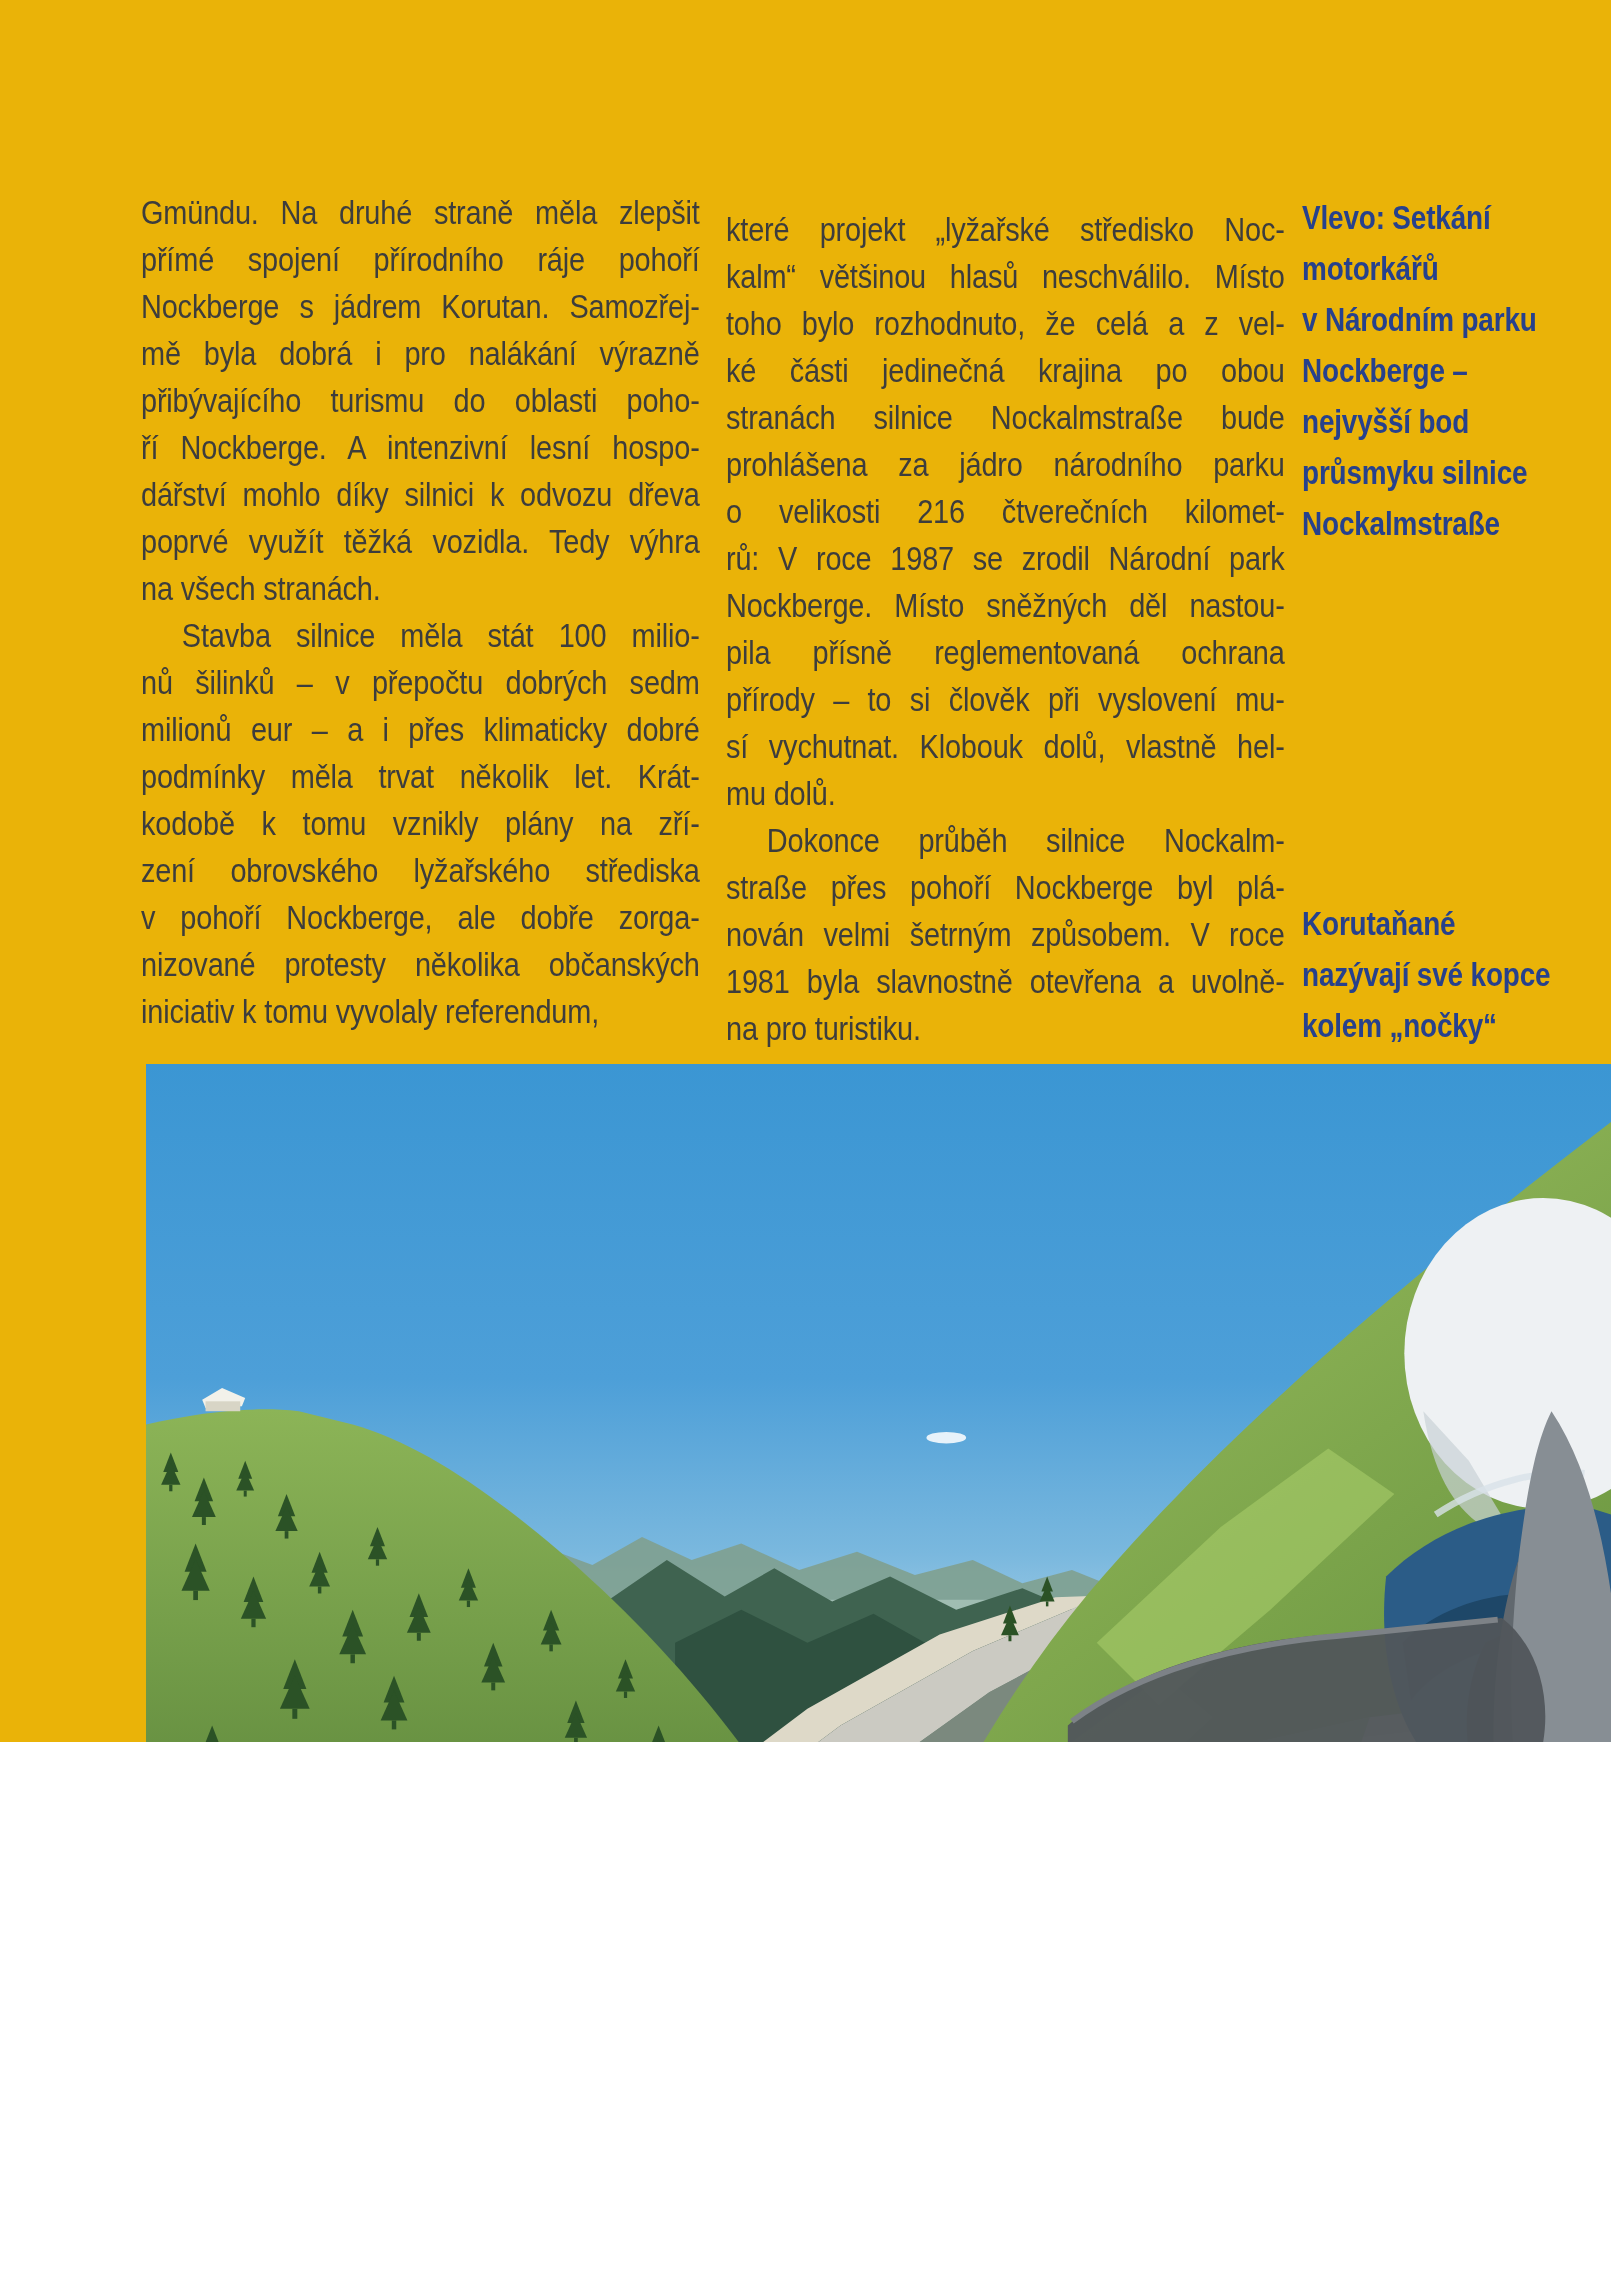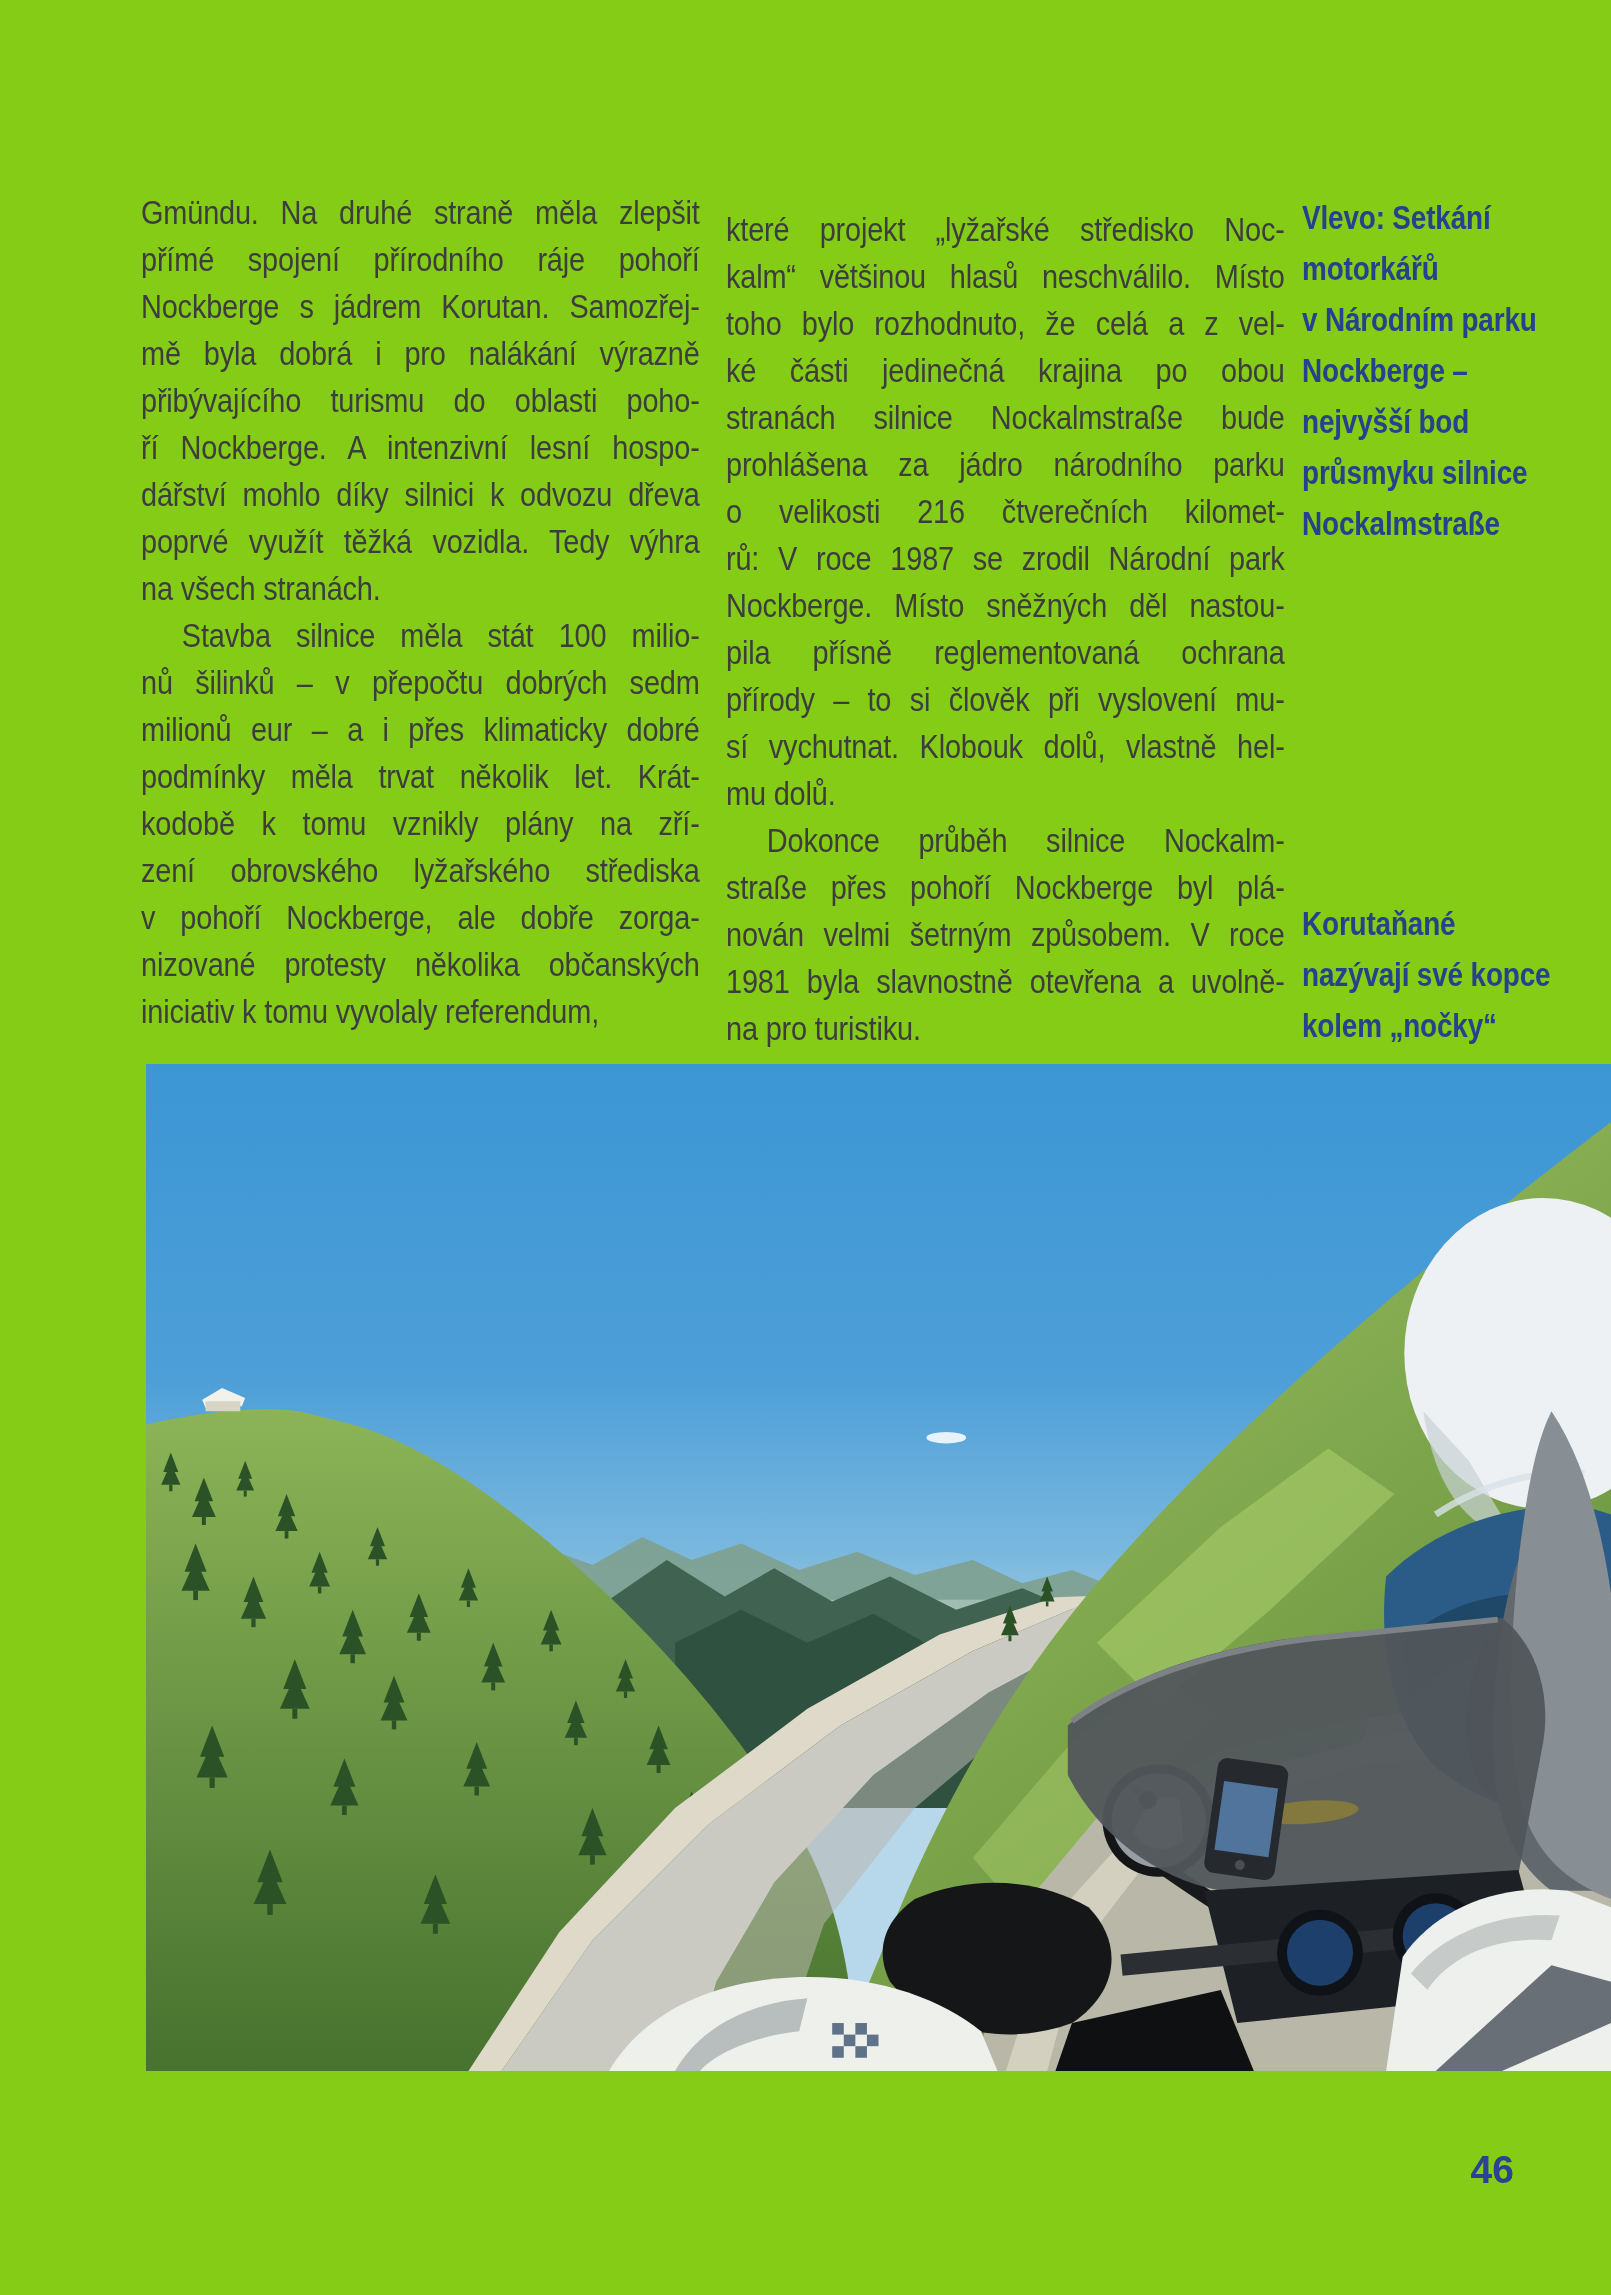--- a/index.html
+++ b/index.html
@@ -1,16 +1,16 @@
 <!DOCTYPE html>
 <html style="font-size:13.2px"><head>
 <meta charset="utf-8">
 <style>
   html,body{margin:0;padding:0;background:#ffffff;}
-  .page{position:relative;width:1612px;height:2295px;background:#84cc16;overflow:hidden;
+  .page{position:relative;width:1612px;height:1742px;background:#eab308;overflow:hidden;
         font-family:"Liberation Sans",sans-serif;}
   
   .textcol{position:absolute;top:189px;}
   #col1{left:141px;}
   #col2{left:726px;margin-top:17px;}
   .col-inner{width:657px;transform:scaleX(.8503);transform-origin:0 0;}
   .line{font-size:34px;line-height:47px;color:#3d3d3d;white-space:nowrap;
         text-align:justify;text-align-last:justify;letter-spacing:-0.2px;font-weight:400;}
   .line.para-end{text-align-last:left;}
   .line.indent{padding-left:48px;}

